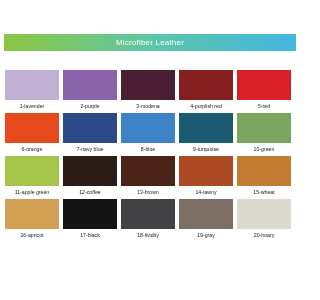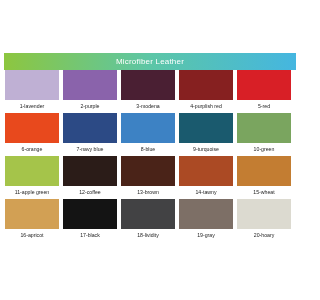--- a/index.html
+++ b/index.html
@@ -14,21 +14,21 @@
   #sheet {
     position: relative;
     width: 300px;
     height: 300px;
     background: #ffffff;
     box-sizing: border-box;
   }
   #banner {
     position: absolute;
     left: 4px;
-    top: 53px;
+    top: 34px;
     width: 292px;
     height: 17px;
     display: flex;
     align-items: center;
     justify-content: center;
   }
   #banner-title {
     color: #ffffff;
     font-size: 8px;
     letter-spacing: 0.2px;

